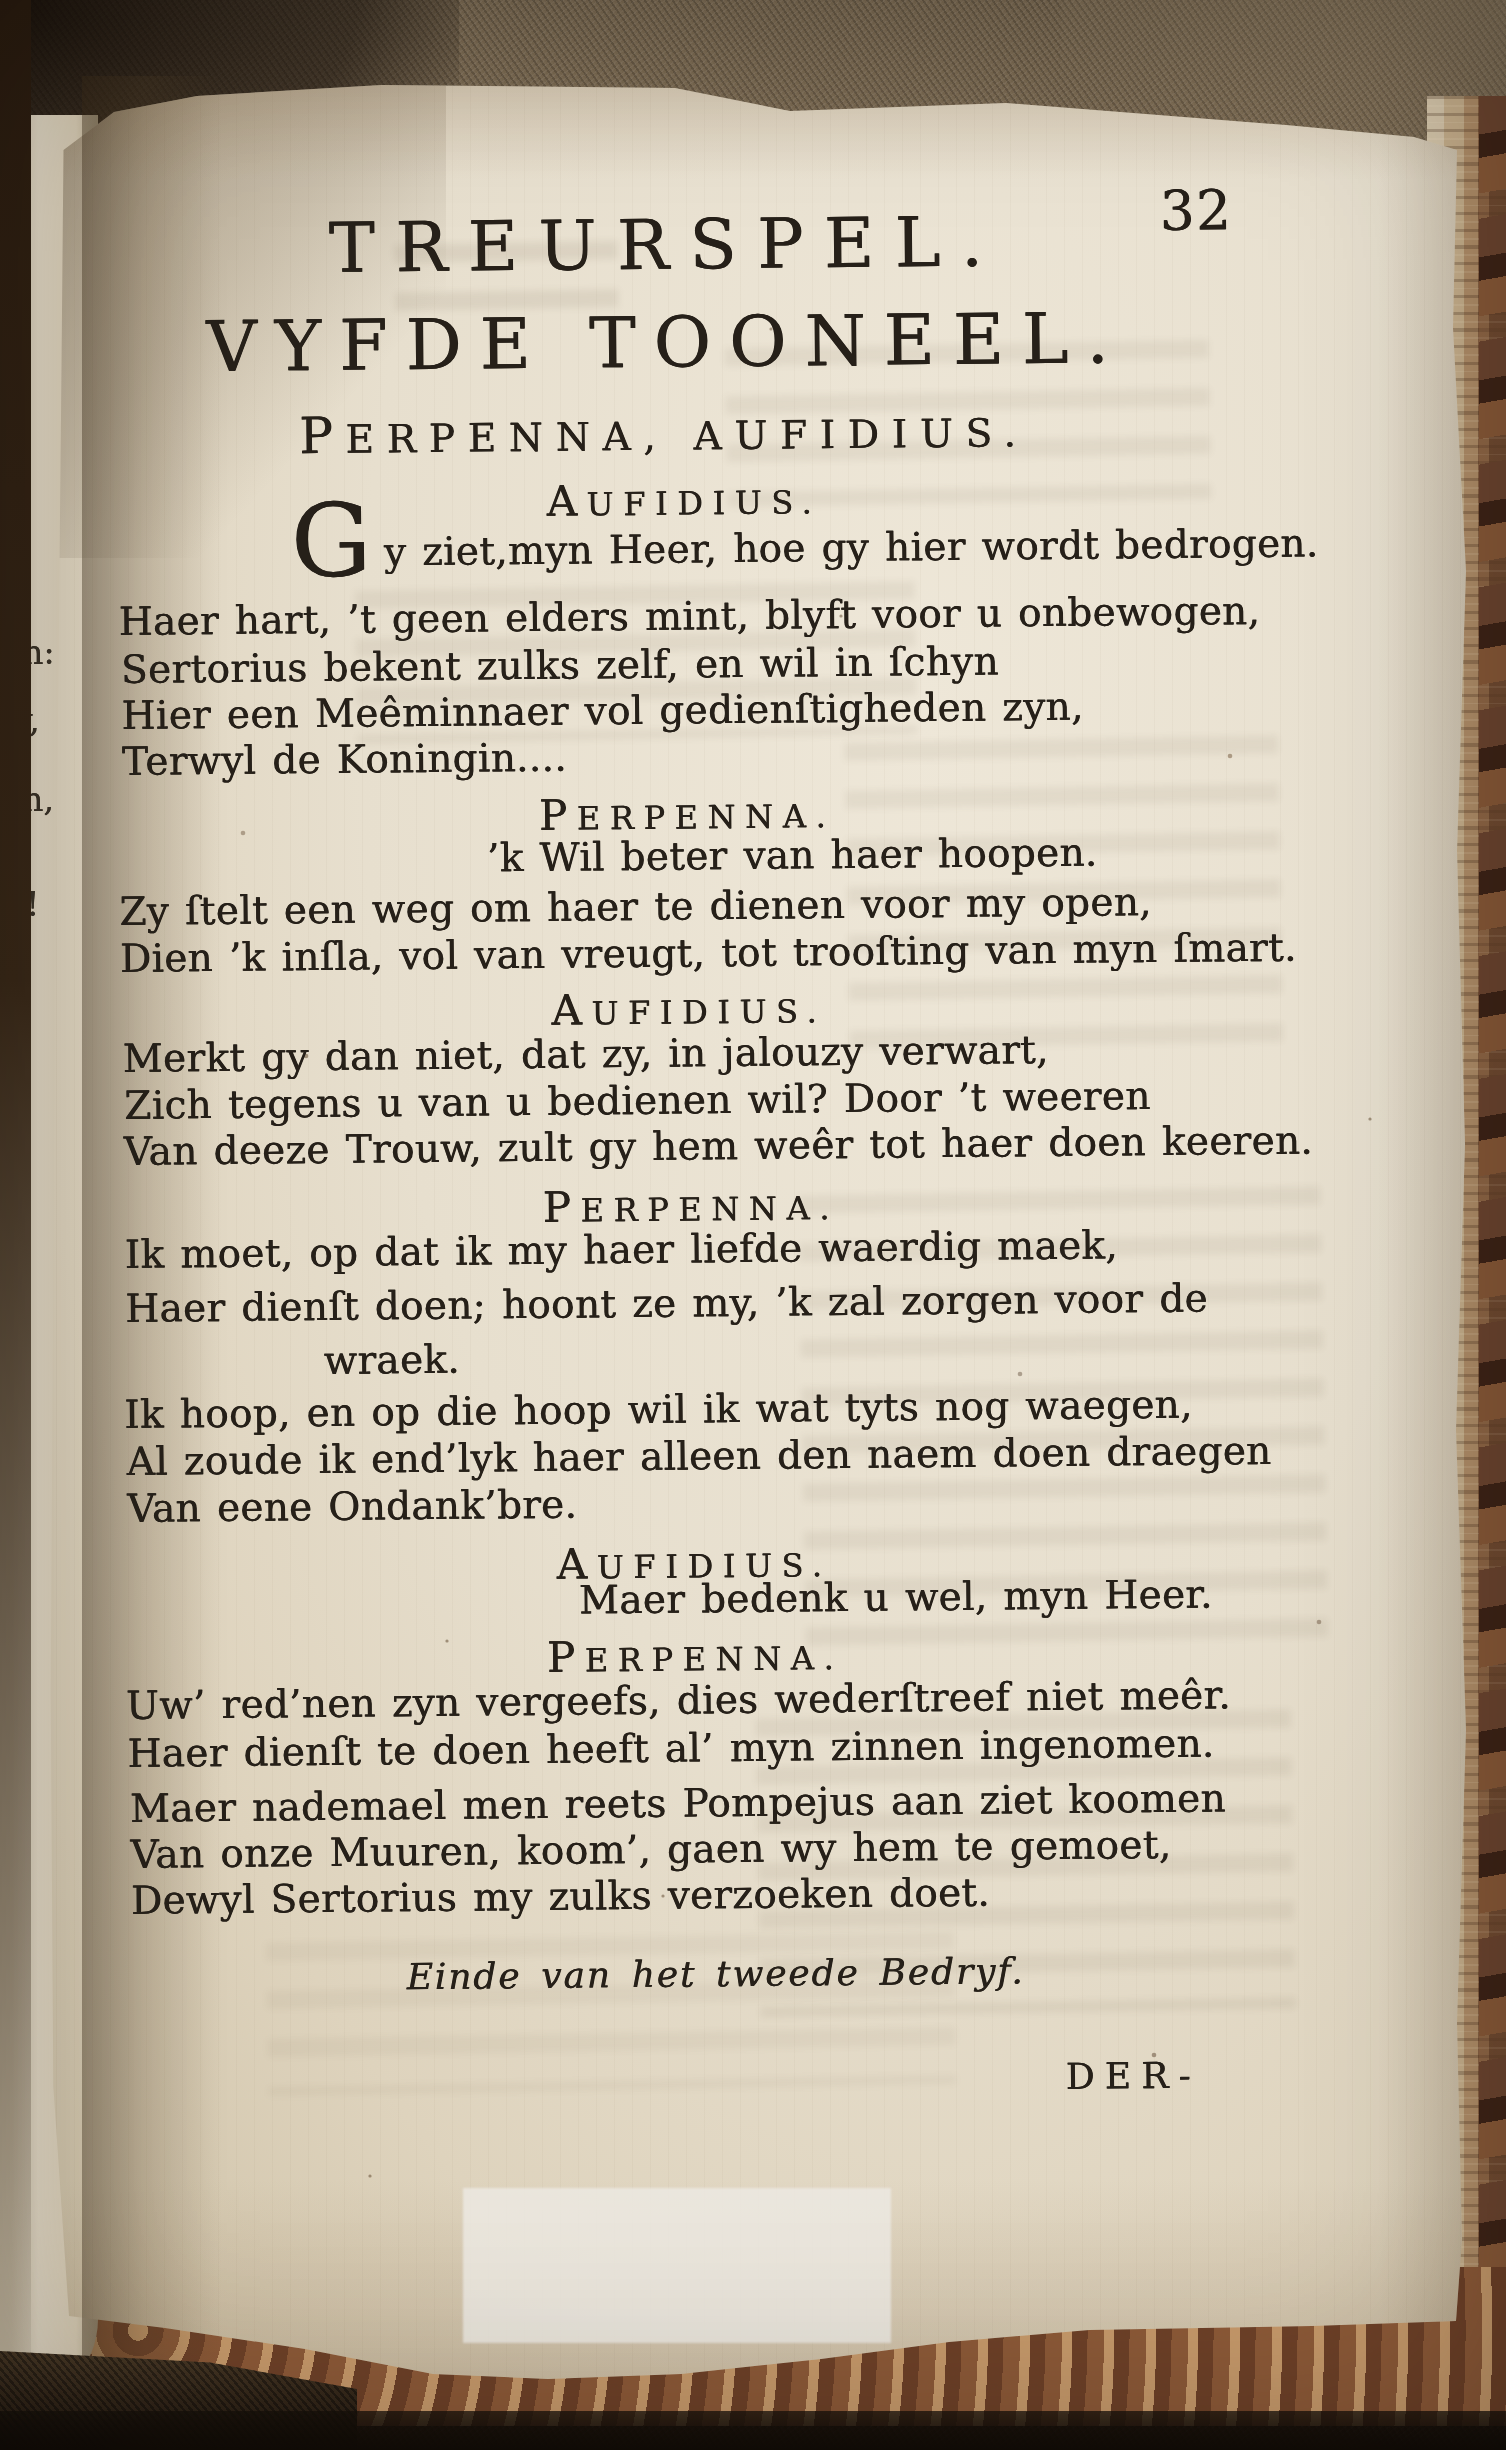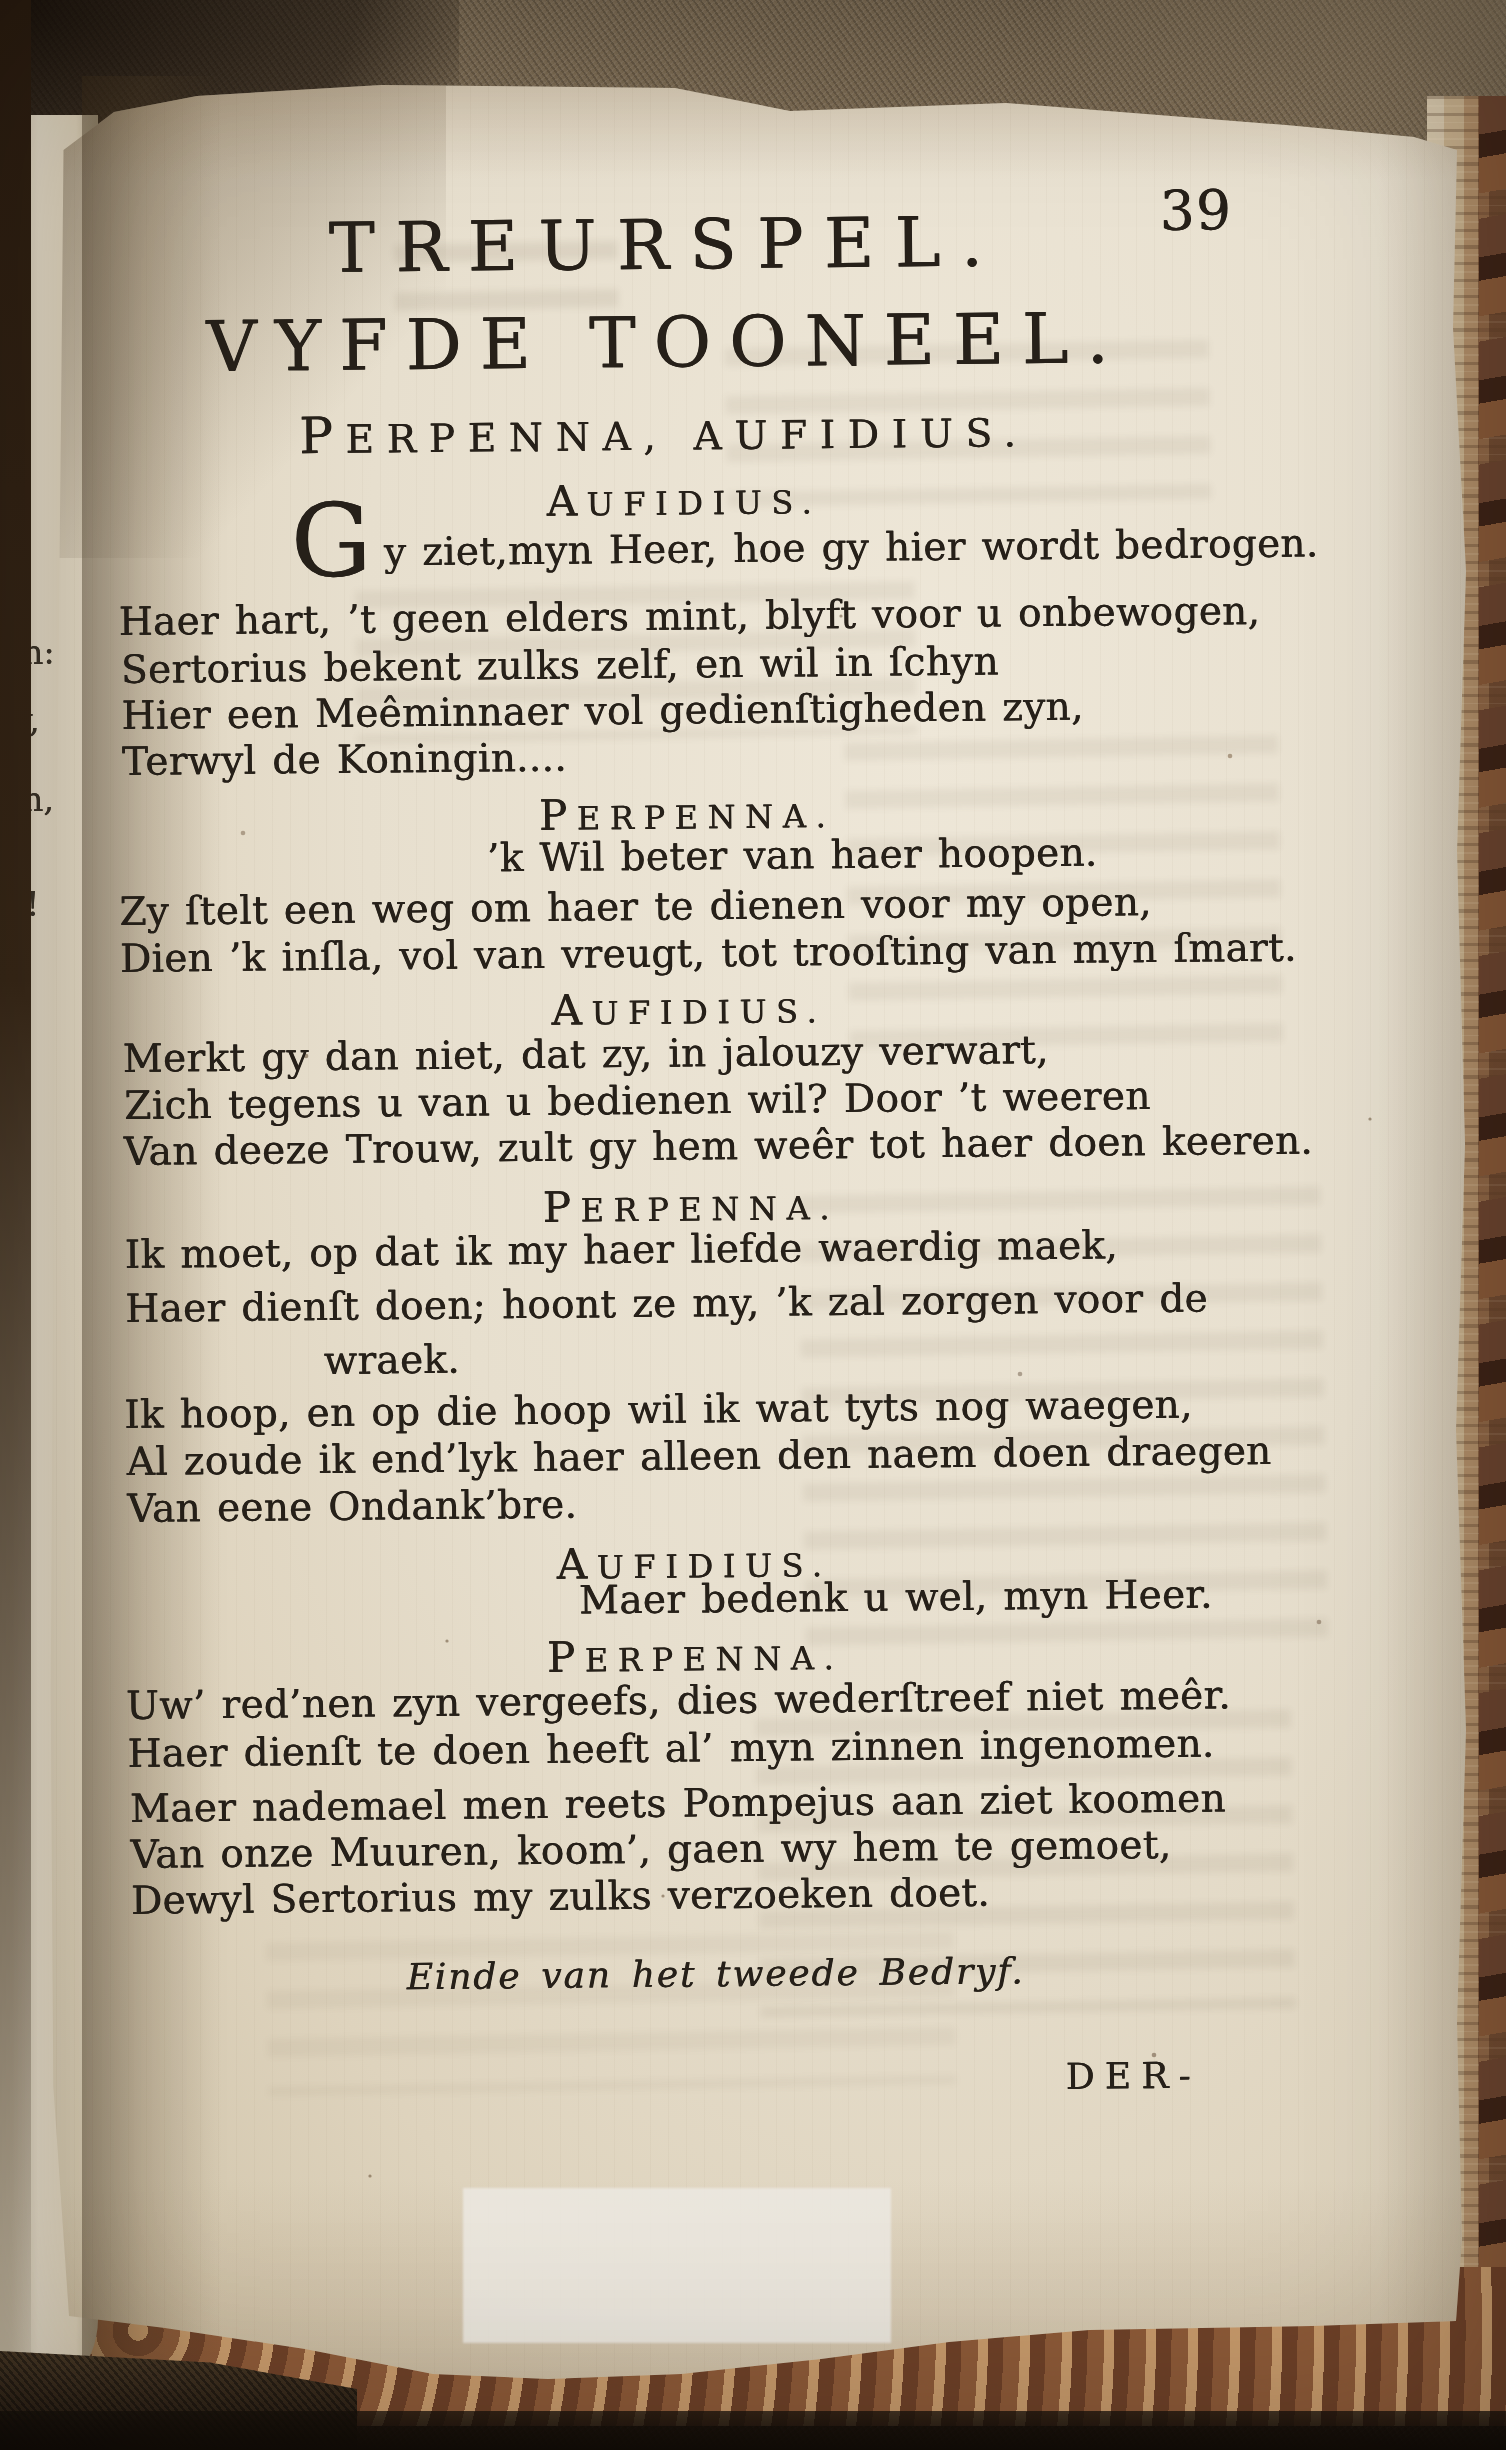--- a/index.html
+++ b/index.html
@@ -135,21 +135,21 @@
     <div class="ghost" style="left:720px;top:1653px;width:535px;height:299px"></div>
     <div class="ghost" style="left:229px;top:1876px;width:688px;height:153px;opacity:.05"></div>
     <div class="light-patch"></div>
     <div class="specks"></div>
   </div>
 
   <div class="gutter-shadow"></div>
 
   <div class="text-layer">
     <div class="running-title ink">TREURSPEL.</div>
-    <div class="page-number ink">39</div>
+    <div class="page-number ink">32</div>
     <div class="scene-heading ink">VYFDE TOONEEL.</div>
     <div class="characters-line ink">PERPENNA, AUFIDIUS.</div>
 
     <div class="speaker ink" style="top:481px">AUFIDIUS.</div>
     <div class="dropcap ink" style="left:288px;top:503px">G</div>
     <div class="verse ink" style="left:381px;top:532px">y ziet,myn Heer, hoe gy hier wordt bedrogen.</div>
     <div class="verse ink" style="left:115px;top:599px">Haer hart, ’t geen elders mint, blyft voor u onbewogen,</div>
     <div class="verse ink" style="left:117px;top:647px">Sertorius bekent zulks zelf, en wil in ſchyn</div>
     <div class="verse ink" style="left:117px;top:693px">Hier een Meêminnaer vol gedienſtigheden zyn,</div>
     <div class="verse ink" style="left:117px;top:739px">Terwyl de Koningin....</div>

